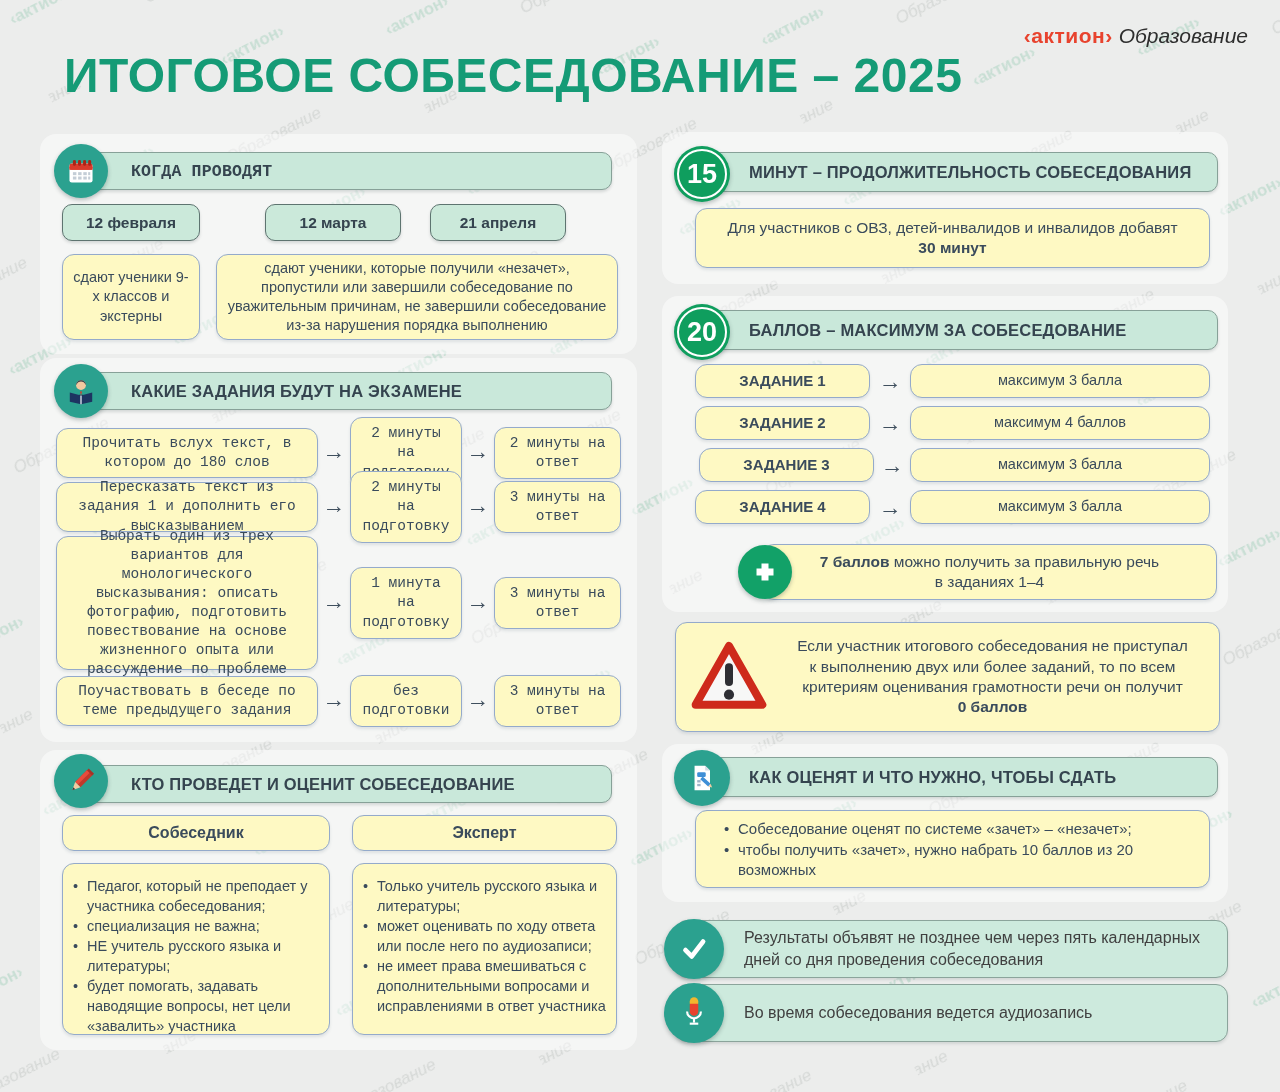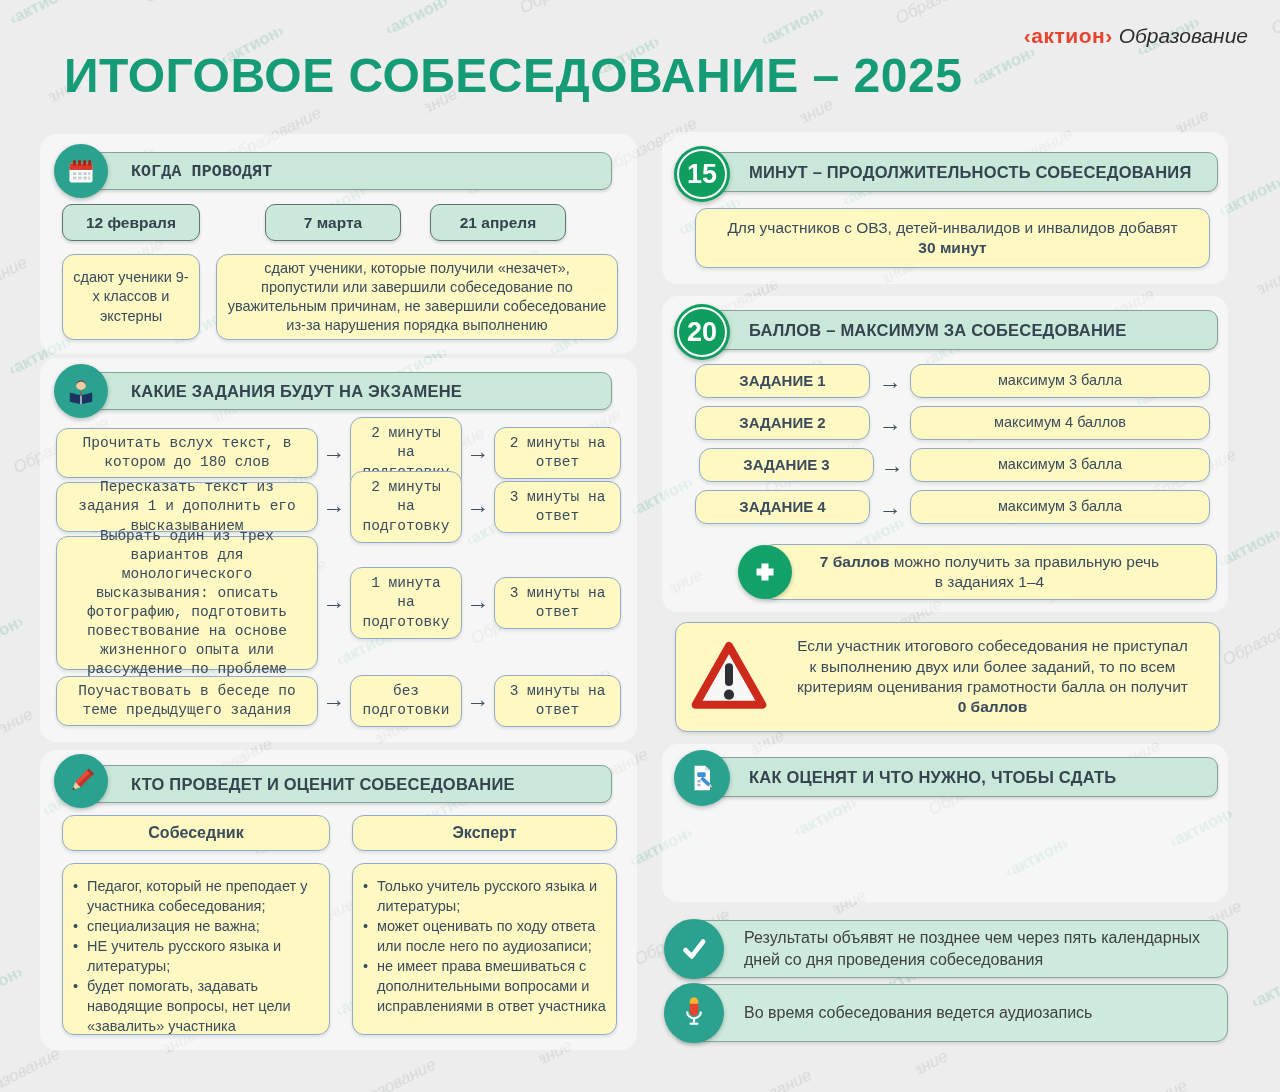--- a/index.html
+++ b/index.html
@@ -105,21 +105,21 @@
             <rect x="19.2" y="14" width="1.8" height="2.6"></rect>
           <rect x="6" y="17.8" width="3" height="2.6"></rect>
             <rect x="10.5" y="17.8" width="3" height="2.6"></rect>
             <rect x="15" y="17.8" width="3" height="2.6"></rect>
             <rect x="19.2" y="17.8" width="1.8" height="2.6"></rect>
         </g>
       </svg>
     </div>
     <div class="sec-bar" style="left:26px; top:18px; width:546px;font-family:Liberation Mono, monospace;">КОГДА ПРОВОДЯТ</div>
     <div class="mintbtn" style="position:absolute; left:22px; top:70px; width:138px; height:37px;">12 февраля</div>
-    <div class="mintbtn" style="position:absolute; left:225px; top:70px; width:136px; height:37px;">7 марта</div>
+    <div class="mintbtn" style="position:absolute; left:225px; top:70px; width:136px; height:37px;">12 марта</div>
     <div class="mintbtn" style="position:absolute; left:390px; top:70px; width:136px; height:37px;">21 апреля</div>
     <div class="bluebox" style="position:absolute; left:22px; top:120px; width:138px; height:86px;">сдают ученики 9-х классов и экстерны</div>
     <div class="bluebox" style="position:absolute; left:176px; top:120px; width:402px; height:86px;">сдают ученики, которые получили «незачет», пропустили или завершили собеседование по уважительным причинам, не завершили собеседование из-за нарушения порядка выполнению</div>
   </div>
 
   <div class="panel" style="left:40px; top:358px; width:597px; height:384px;">
     <div class="iconcirc" style="left:14px; top:6px;">
       <svg width="32" height="32" viewBox="0 0 30 30">
         <circle cx="15" cy="9.5" r="4.6" fill="#f2c9a0"></circle>
         <path d="M10.4 9.5a4.6 4.6 0 0 1 9.2 0c-1.2-2.4-2.7-3.4-4.6-3.4s-3.4 1-4.6 3.4z" fill="#333b47"></path>
@@ -248,39 +248,45 @@
   <div class="bluebox" style="position:absolute; left:675px; top:622px; width:545px; height:110px; padding-left:100px; font-size:15.5px;">
     <div style="position:absolute; left:12px; top:10px; width:82px; height:90px; display:flex; align-items:center; justify-content:center;">
       <svg width="80" height="84" viewBox="0 0 60 60">
         <path d="M30 6 L55 50 H5 Z" fill="#f7f7f7" stroke="#ce2a1b" stroke-width="6" stroke-linejoin="round"></path>
         <rect x="27" y="19" width="6" height="17" rx="3" fill="#2e2e34"></rect>
         <circle cx="30" cy="42.5" r="3.8" fill="#2e2e34"></circle>
       </svg>
     </div>
     <div class="ctr">Если участник итогового собеседования не приступал</div>
     <div class="ctr">к выполнению двух или более заданий, то по всем</div>
-    <div class="ctr">критериям оценивания грамотности балла он получит</div>
+    <div class="ctr">критериям оценивания грамотности речи он получит</div>
     <div class="ctr" style="font-weight:700;">0 баллов</div>
   </div>
 
   <div class="panel" style="left:662px; top:744px; width:566px; height:158px;">
     <div class="iconcirc" style="left:12px; top:6px; width:56px; height:56px;">
       <svg width="32" height="32" viewBox="0 0 30 30">
         <path d="M8 3.5h10l4.5 4.5v18.5H8z" fill="#ffffff"></path>
         <path d="M18 3.5 22.5 8H18z" fill="#d2dce6"></path>
         <rect x="10.5" y="9.5" width="8" height="4.5" rx="1.2" fill="#3f8fd6"></rect>
         <rect x="10.5" y="17" width="3.2" height="2.2" fill="#9fb3c8"></rect>
         <rect x="10.5" y="20.5" width="3.2" height="2.2" fill="#9fb3c8"></rect>
         <g transform="rotate(-48 20 20)">
           <rect x="18.4" y="12.5" width="3.4" height="10" fill="#3f8fd6"></rect>
           <path d="M18.4 22.5h3.4L20.1 26z" fill="#f0cba2"></path>
         </g>
       </svg>
     </div>
     <div class="sec-bar" style="left:30px; top:13px; width:526px; height:40px; padding-left:56px;">КАК ОЦЕНЯТ И ЧТО НУЖНО, ЧТОБЫ СДАТЬ</div>
+    <div class="bluebox" style="position:absolute; left:33px; top:66px; width:515px; height:78px; align-items:flex-start; padding:12px 14px 10px 26px;">
+      <ul class="blist" style="font-size:15px;">
+        <li style="font-size:15px;">Собеседование оценят по системе «зачет» – «незачет»;</li>
+        <li style="font-size:15px;">чтобы получить «зачет», нужно набрать 10 баллов из 20 возможных</li>
+      </ul>
+    </div>
   </div>
 
   <div class="greenbox" style="left:675px; top:920px; width:553px; height:58px; padding-left:68px;">
     <div style="position:absolute; left:-12px; top:-2px; width:60px; height:60px; border-radius:50%; background:#2ba18f; display:flex; align-items:center; justify-content:center; box-shadow:0 2px 4px rgba(40,60,60,.3);">
       <svg width="34" height="34" viewBox="0 0 30 30">
           <path d="M7.5 16l5.5 5.5L23 8.5" stroke="#ffffff" stroke-width="4.2" fill="none" stroke-linecap="round" stroke-linejoin="round"></path>
         </svg>
     </div>
     <div style="line-height:1.35;">Результаты объявят не позднее чем через пять календарных дней со дня проведения собеседования</div>
   </div>

